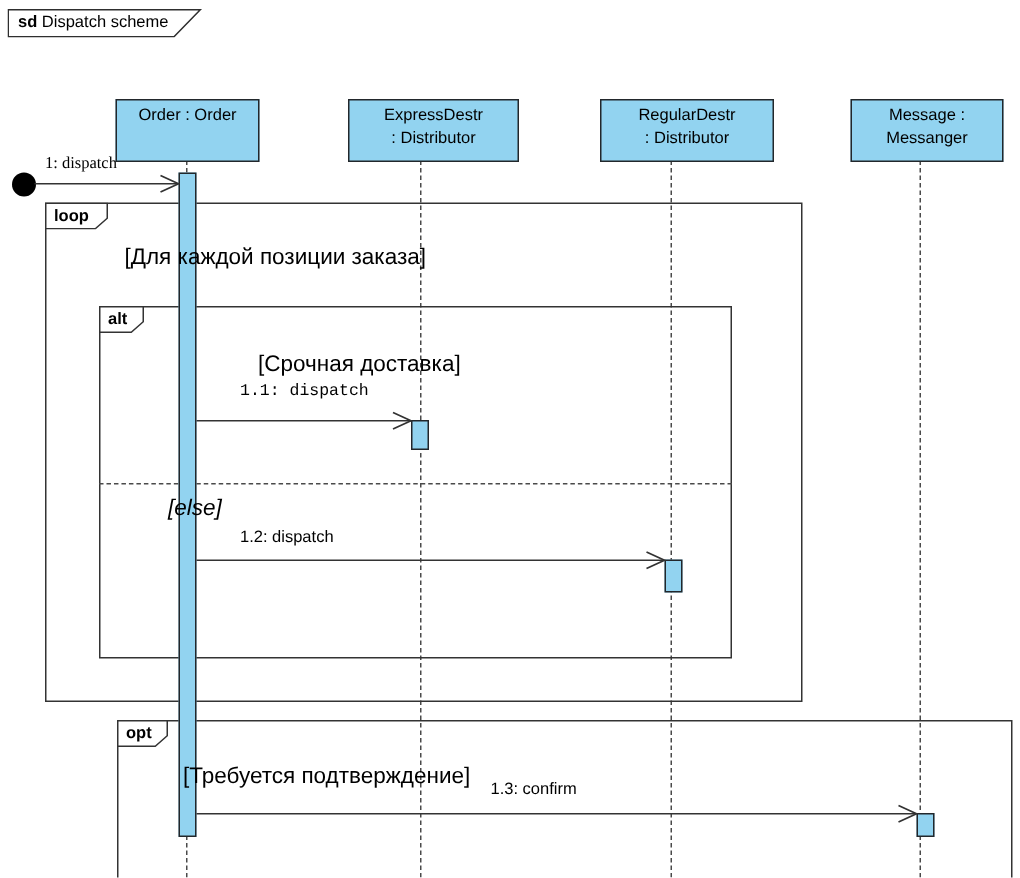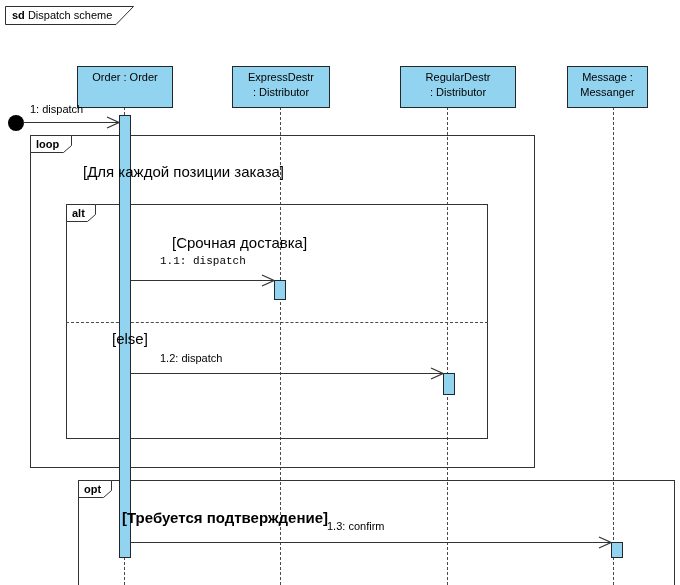--- a/index.html
+++ b/index.html
@@ -68,29 +68,29 @@
 </div>
 
 <div class="lifeline" style="left:124px;"></div>
 <div class="lifeline" style="left:280px;"></div>
 <div class="lifeline" style="left:447px;"></div>
 <div class="lifeline" style="left:613px;"></div>
 
 <div class="head" style="left:77px;width:96px;">
   <span>Order : Order</span>
 </div>
-<div class="head" style="left:232px;width:98px;">
+<div class="head" style="left:232px;width:114px;">
   <span>ExpressDestr</span><br>
   <span>: Distributor</span>
 </div>
 <div class="head" style="left:400px;width:116px;">
   <span>RegularDestr</span><br>
   <span>: Distributor</span>
 </div>
-<div class="head" style="left:567px;width:81px;">
+<div class="head" style="left:567px;width:102px;">
   <span>Message :</span><br>
   <span>Messanger</span>
 </div>
 
 <div class="frag" style="left:30px;top:135px;width:505px;height:333px;"></div>
 <div class="pent" style="left:30px;top:135px;width:42px;height:18px;padding-left:36px;">
   <svg width="42" height="18" viewBox="0 0 42 18" style="position:absolute;left:0;top:0;">
     <polygon points="0.5,0.5 41.5,0.5 41.5,10.5 33.5,17.5 0.5,17.5" fill="#ffffff" stroke="#333" stroke-width="1"></polygon>
   </svg>
   <span class="pent-label">loop</span>
@@ -99,42 +99,42 @@
 
 <div class="frag" style="left:66px;top:204px;width:422px;height:235px;"></div>
 <div class="pent" style="left:66px;top:204px;width:30px;height:18px;padding-left:48px;">
   <svg width="30" height="18" viewBox="0 0 30 18" style="position:absolute;left:0;top:0;">
     <polygon points="0.5,0.5 29.5,0.5 29.5,10.5 21.5,17.5 0.5,17.5" fill="#ffffff" stroke="#333" stroke-width="1"></polygon>
   </svg>
   <span class="pent-label">alt</span>
 </div>
 <div class="guard" style="left:172px;top:236px;">[Срочная доставка]</div>
 <div class="sep" style="left:66px;top:322px;width:422px;"></div>
-<div class="guard" style="left:112px;top:332px;">[else]</div>
+<div class="guard" style="left:112px;top:332px;font-style:italic;">[else]</div>
 
 <div class="frag" style="left:78px;top:480px;width:597px;height:120px;"></div>
 <div class="pent" style="left:78px;top:480px;width:34px;height:18px;">
   <svg width="34" height="18" viewBox="0 0 34 18" style="position:absolute;left:0;top:0;">
     <polygon points="0.5,0.5 33.5,0.5 33.5,10.5 25.5,17.5 0.5,17.5" fill="#ffffff" stroke="#333" stroke-width="1"></polygon>
   </svg>
   <span class="pent-label">opt</span>
 </div>
-<div class="guard" style="left:122px;top:511px;font-weight:bold;">[Требуется подтверждение]</div>
+<div class="guard" style="left:122px;top:511px;">[Требуется подтверждение]</div>
 
 <div class="activation" style="left:119px;top:115px;width:12px;height:443px;"></div>
 <div class="activation" style="left:274px;top:280px;width:12px;height:20px;"></div>
 <div class="activation" style="left:443px;top:373px;width:12px;height:22px;"></div>
 <div class="activation" style="left:611px;top:542px;width:12px;height:16px;"></div>
 
 <div class="found-circle" style="left:8px;top:115px;"></div>
 <div class="msg-line" style="left:23px;top:122px;width:96px;"></div>
 <svg class="ah" style="left:106px;top:116px;" width="14" height="13" viewBox="0 0 14 13">
   <path d="M1 1 L13 6.5 L1 12" fill="none" stroke="#333" stroke-width="1.2"></path>
 </svg>
-<div class="msg-label" style="left:30px;top:103px;">1: dispatch</div>
+<div class="msg-label" style="left:30px;top:103px;font-family:Liberation Serif, serif;">1: dispatch</div>
 
 <div class="msg-line" style="left:131px;top:280px;width:143px;"></div>
 <svg class="ah" style="left:261px;top:274px;" width="14" height="13" viewBox="0 0 14 13">
   <path d="M1 1 L13 6.5 L1 12" fill="none" stroke="#333" stroke-width="1.2"></path>
 </svg>
 <div class="msg-label" style="left:160px;top:255px;font-family:Liberation Mono, monospace;">1.1: dispatch</div>
 
 <div class="msg-line" style="left:131px;top:373px;width:312px;"></div>
 <svg class="ah" style="left:430px;top:367px;" width="14" height="13" viewBox="0 0 14 13">
   <path d="M1 1 L13 6.5 L1 12" fill="none" stroke="#333" stroke-width="1.2"></path>

